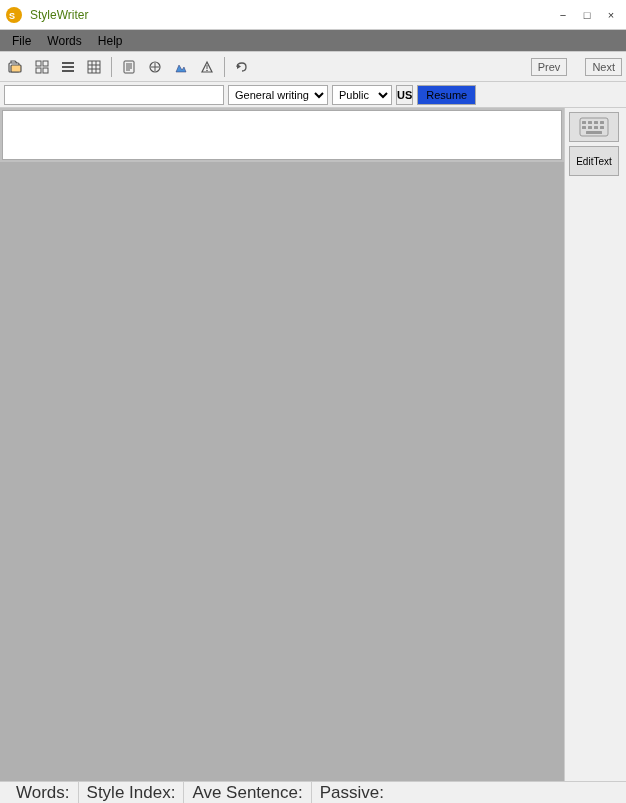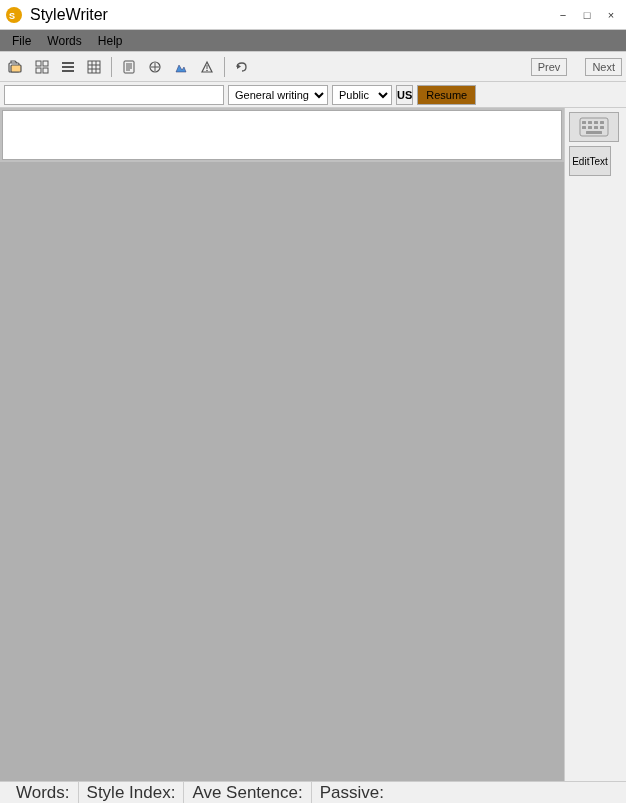--- a/index.html
+++ b/index.html
@@ -38,22 +38,22 @@
       height: 20px;
       display: flex;
       align-items: center;
       justify-content: center;
     }
     .app-icon svg {
       width: 18px;
       height: 18px;
     }
     .title-text {
-      font-size: 16px;
-      color: #000000;
+      font-size: 12px;
+      color: #4d7c0f;
     }
     .title-bar-controls {
       display: flex;
       align-items: center;
       gap: 2px;
     }
     .title-btn {
       width: 22px;
       height: 22px;
       border: none;
@@ -163,21 +163,21 @@
       border: 1px solid #aaa;
       background: #f0f0f0;
       font-size: 11px;
       cursor: pointer;
       font-weight: bold;
     }
     .resume-btn {
       height: 20px;
       padding: 0 8px;
       border: 1px solid #aaa;
-      background: #a16207;
+      background: #1d4ed8;
       font-size: 11px;
       cursor: pointer;
     }
 
     
     .main-area {
       display: flex;
       height: calc(803px - 30px - 22px - 30px - 26px - 22px);
     }
 
@@ -223,21 +223,21 @@
       width: 50px;
       height: 30px;
       border: 1px solid #aaa;
       background: #e0e0e0;
       cursor: pointer;
       display: flex;
       align-items: center;
       justify-content: center;
     }
     .edit-text-btn {
-      width: 42px;
+      width: 50px;
       height: 30px;
       border: 1px solid #aaa;
       background: #e0e0e0;
       cursor: pointer;
       font-size: 10px;
       text-align: center;
       display: flex;
       align-items: center;
       justify-content: center;
     }

